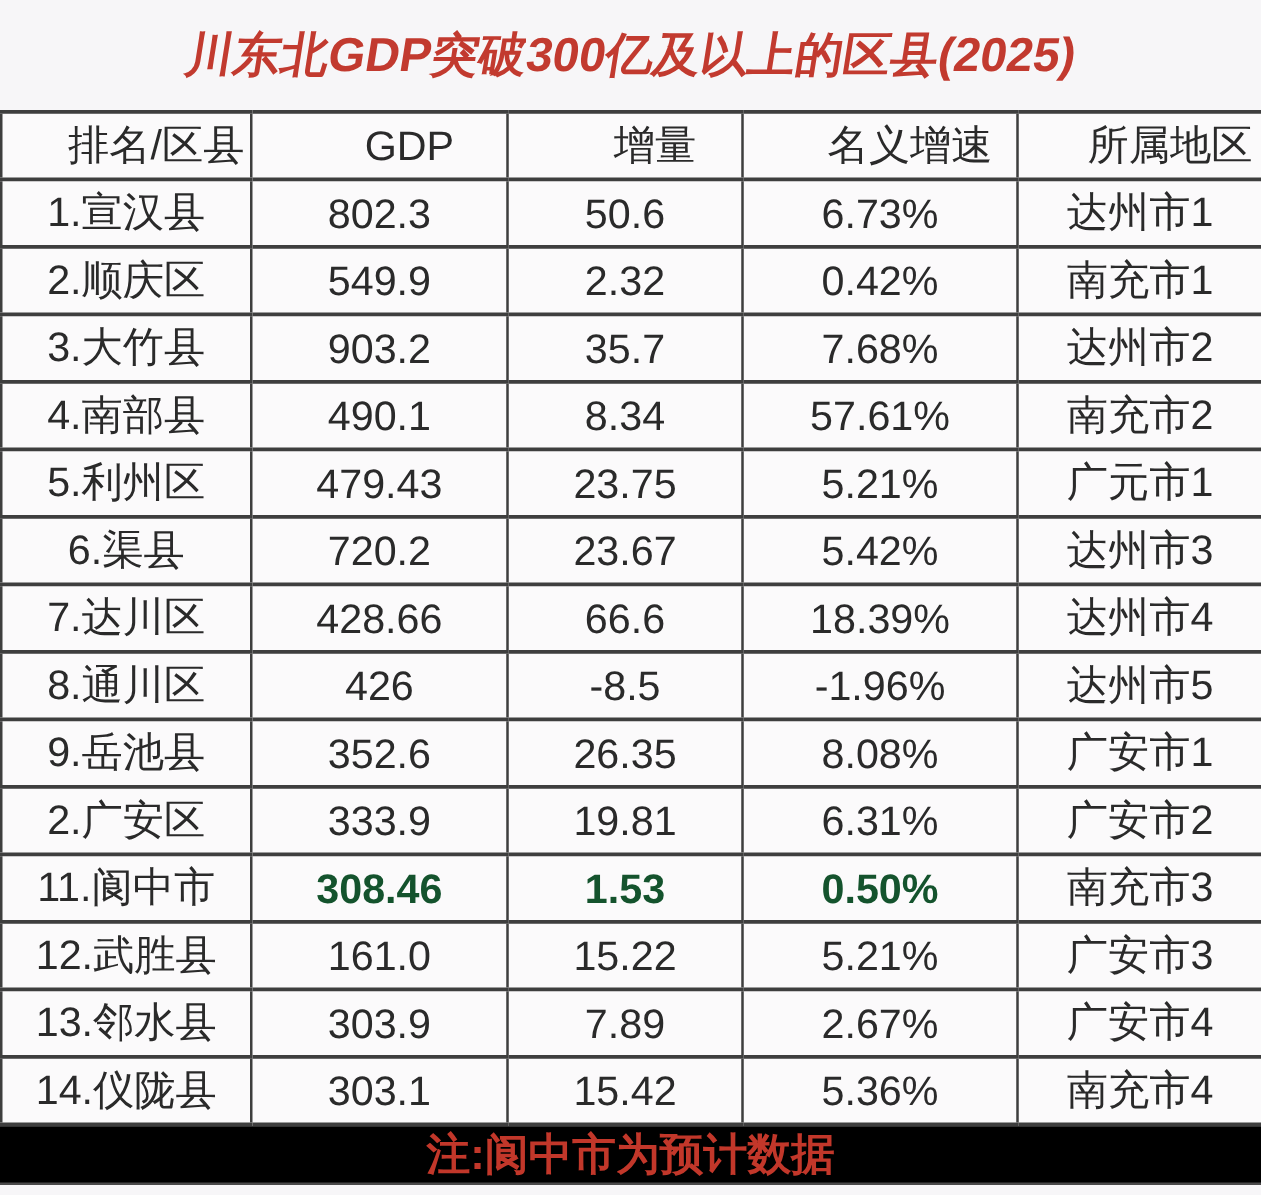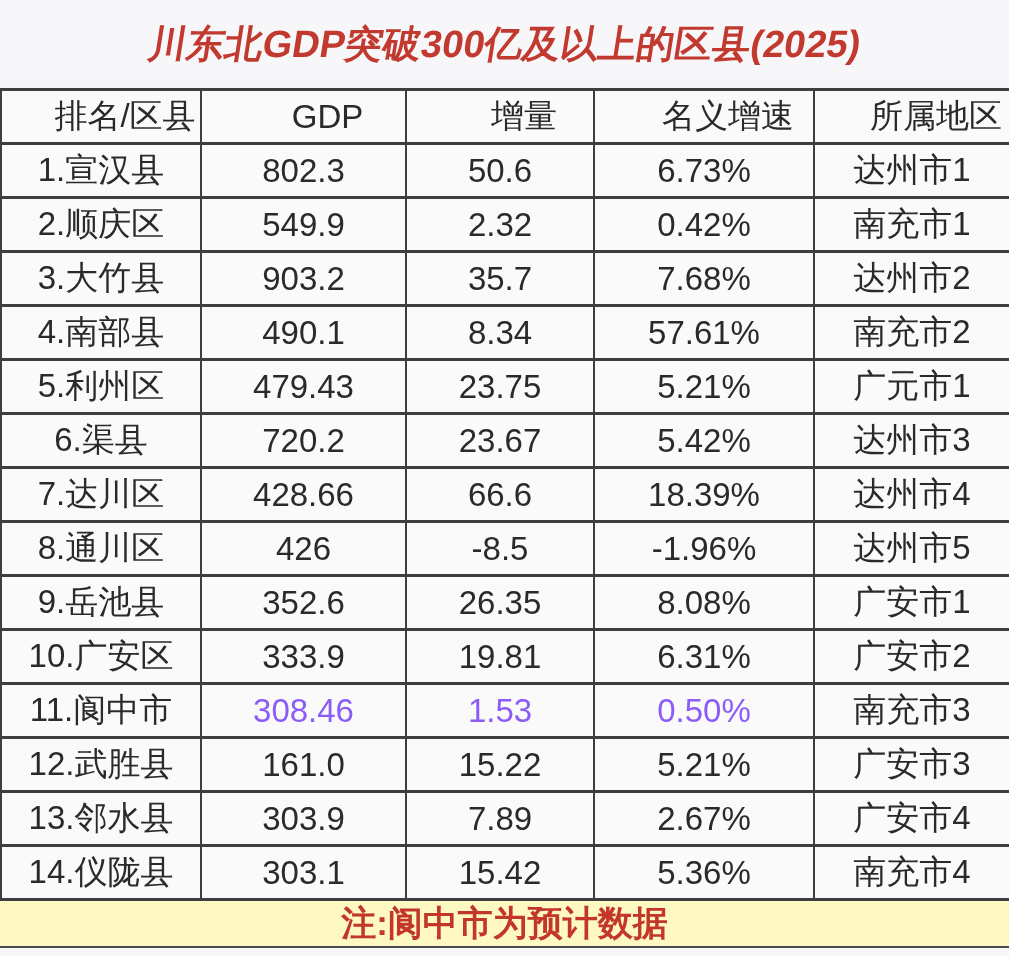--- a/index.html
+++ b/index.html
@@ -53,26 +53,26 @@
     text-align: center;
     vertical-align: middle;
     font-size: 33px;
     font-weight: 400;
     color: #2a2a2a;
     white-space: nowrap;
     overflow: hidden;
   }
   table.gdp th { font-weight: 400; padding-left: 48px; }
   table.gdp td.red {
-    color: #8b5cf6;
-    font-weight: 400;
+    color: #14532d;
+    font-weight: 700;
   }
   .note-bar {
     height: 45px;
-    background: #fef9c3;
+    background: #000000;
     border-bottom: 2px solid #4a4a4a;
     display: flex;
     align-items: center;
     justify-content: center;
   }
   .note-text {
     font-size: 35px;
     font-weight: 700;
     color: #c2372a;
     white-space: nowrap;
@@ -162,21 +162,21 @@
           <td>达州市5</td>
         </tr>
         <tr>
           <td>9.岳池县</td>
           <td>352.6</td>
           <td>26.35</td>
           <td>8.08%</td>
           <td>广安市1</td>
         </tr>
         <tr>
-          <td>10.广安区</td>
+          <td>2.广安区</td>
           <td>333.9</td>
           <td>19.81</td>
           <td>6.31%</td>
           <td>广安市2</td>
         </tr>
         <tr>
           <td>11.阆中市</td>
           <td class="red">308.46</td>
           <td class="red">1.53</td>
           <td class="red">0.50%</td>

